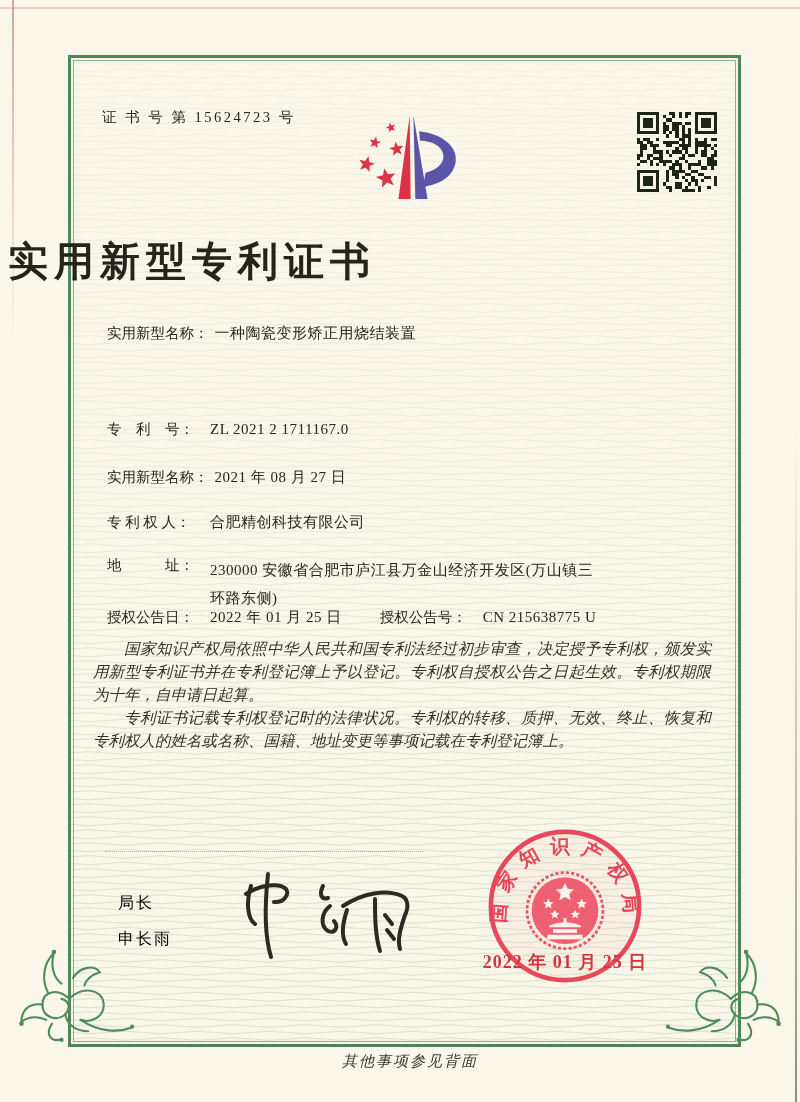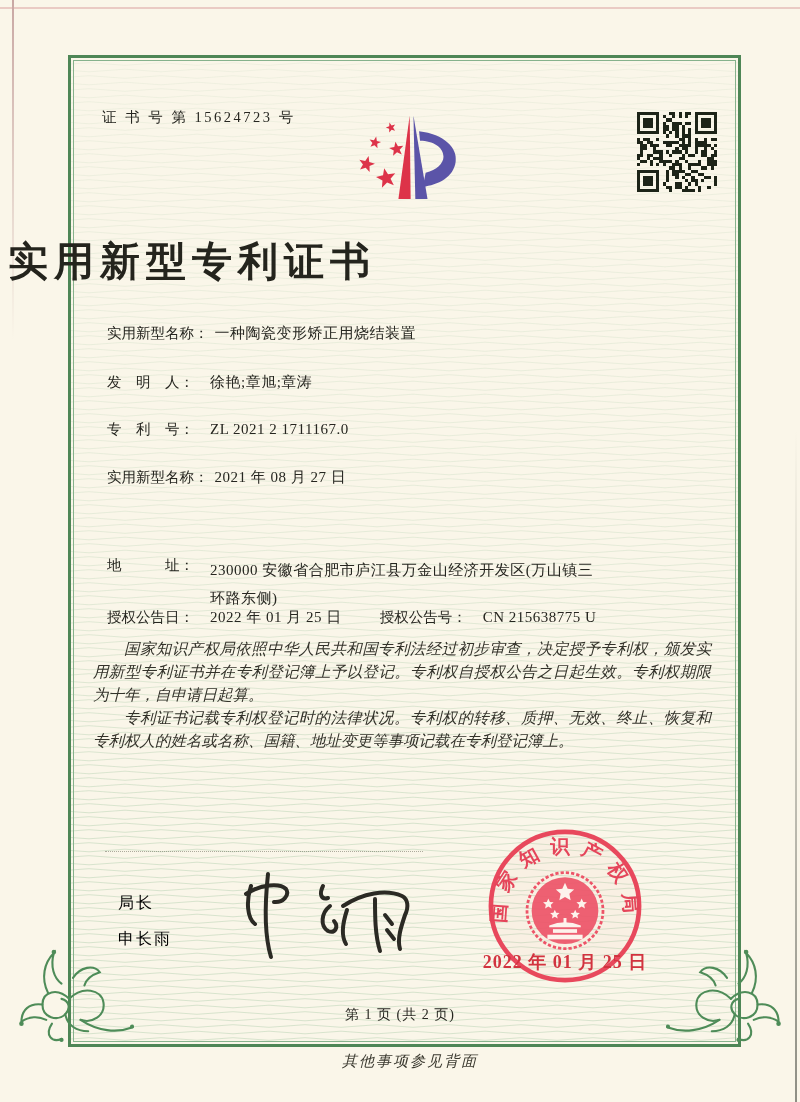--- a/index.html
+++ b/index.html
@@ -597,28 +597,28 @@
       <rect x="16" y="24" width="1" height="1" fill="#1d2418"></rect>
       <rect x="17" y="24" width="1" height="1" fill="#1d2418"></rect>
       <rect x="19" y="24" width="1" height="1" fill="#1d2418"></rect>
     </svg>
 
   <h1 class="doc-title">实用新型专利证书</h1>
 
   <div class="row row-name">
     <span class="f-label">实用新型名称：</span><span class="f-value">一种陶瓷变形矫正用烧结装置</span>
   </div>
-  <div class="row row-inventor">
-    <span class="f-label">发　明　人：</span><span class="f-value">徐艳;章旭;章涛</span>
-  </div>
   <div class="row row-patent">
     <span class="f-label">专　利　号：</span><span class="f-value">ZL 2021 2 1711167.0</span>
   </div>
   <div class="row row-filing">
     <span class="f-label">实用新型名称：</span><span class="f-value">2021 年 08 月 27 日</span>
+  </div>
+  <div class="row row-patentee">
+    <span class="f-label">专 利 权 人：</span><span class="f-value">合肥精创科技有限公司</span>
   </div>
   <div class="row row-address">
     <span class="f-label">地　　　址：</span>
       <span class="f-value">230000 安徽省合肥市庐江县万金山经济开发区(万山镇三环路东侧)</span>
   </div>
   <div class="row row-grant">
     <span class="f-label">授权公告日：</span><span class="f-value">2022 年 01 月 25 日</span><span class="f-label grant-no-label">授权公告号：</span><span class="f-value">CN 215638775 U</span>
   </div>
 
   <div class="body-text">
@@ -665,16 +665,15 @@
         <path d="M106 99 l1.5 3.2 3.6 .3 -2.7 2.4 .7 3.5 -3.1 -1.8 -3.1 1.8 .7 -3.5 -2.7 -2.4 3.6 -.3 Z"></path>
         <path d="M78 116 Q 95 109 112 116 L 112 118 L 78 118 Z"></path>
         <rect x="82" y="120" width="26" height="4"></rect>
         <rect x="76" y="126" width="38" height="5"></rect>
         <rect x="93.4" y="108" width="3.2" height="8"></rect>
       </g>
     </g>
   </svg>
   <div class="seal-date">2022 年 01 月 25 日</div>
 
-  <div class="page-info">第 1 页 (共 2 页)</div>
   <div class="back-note">其他事项参见背面</div>
 
 </div>
 
 </body></html>

